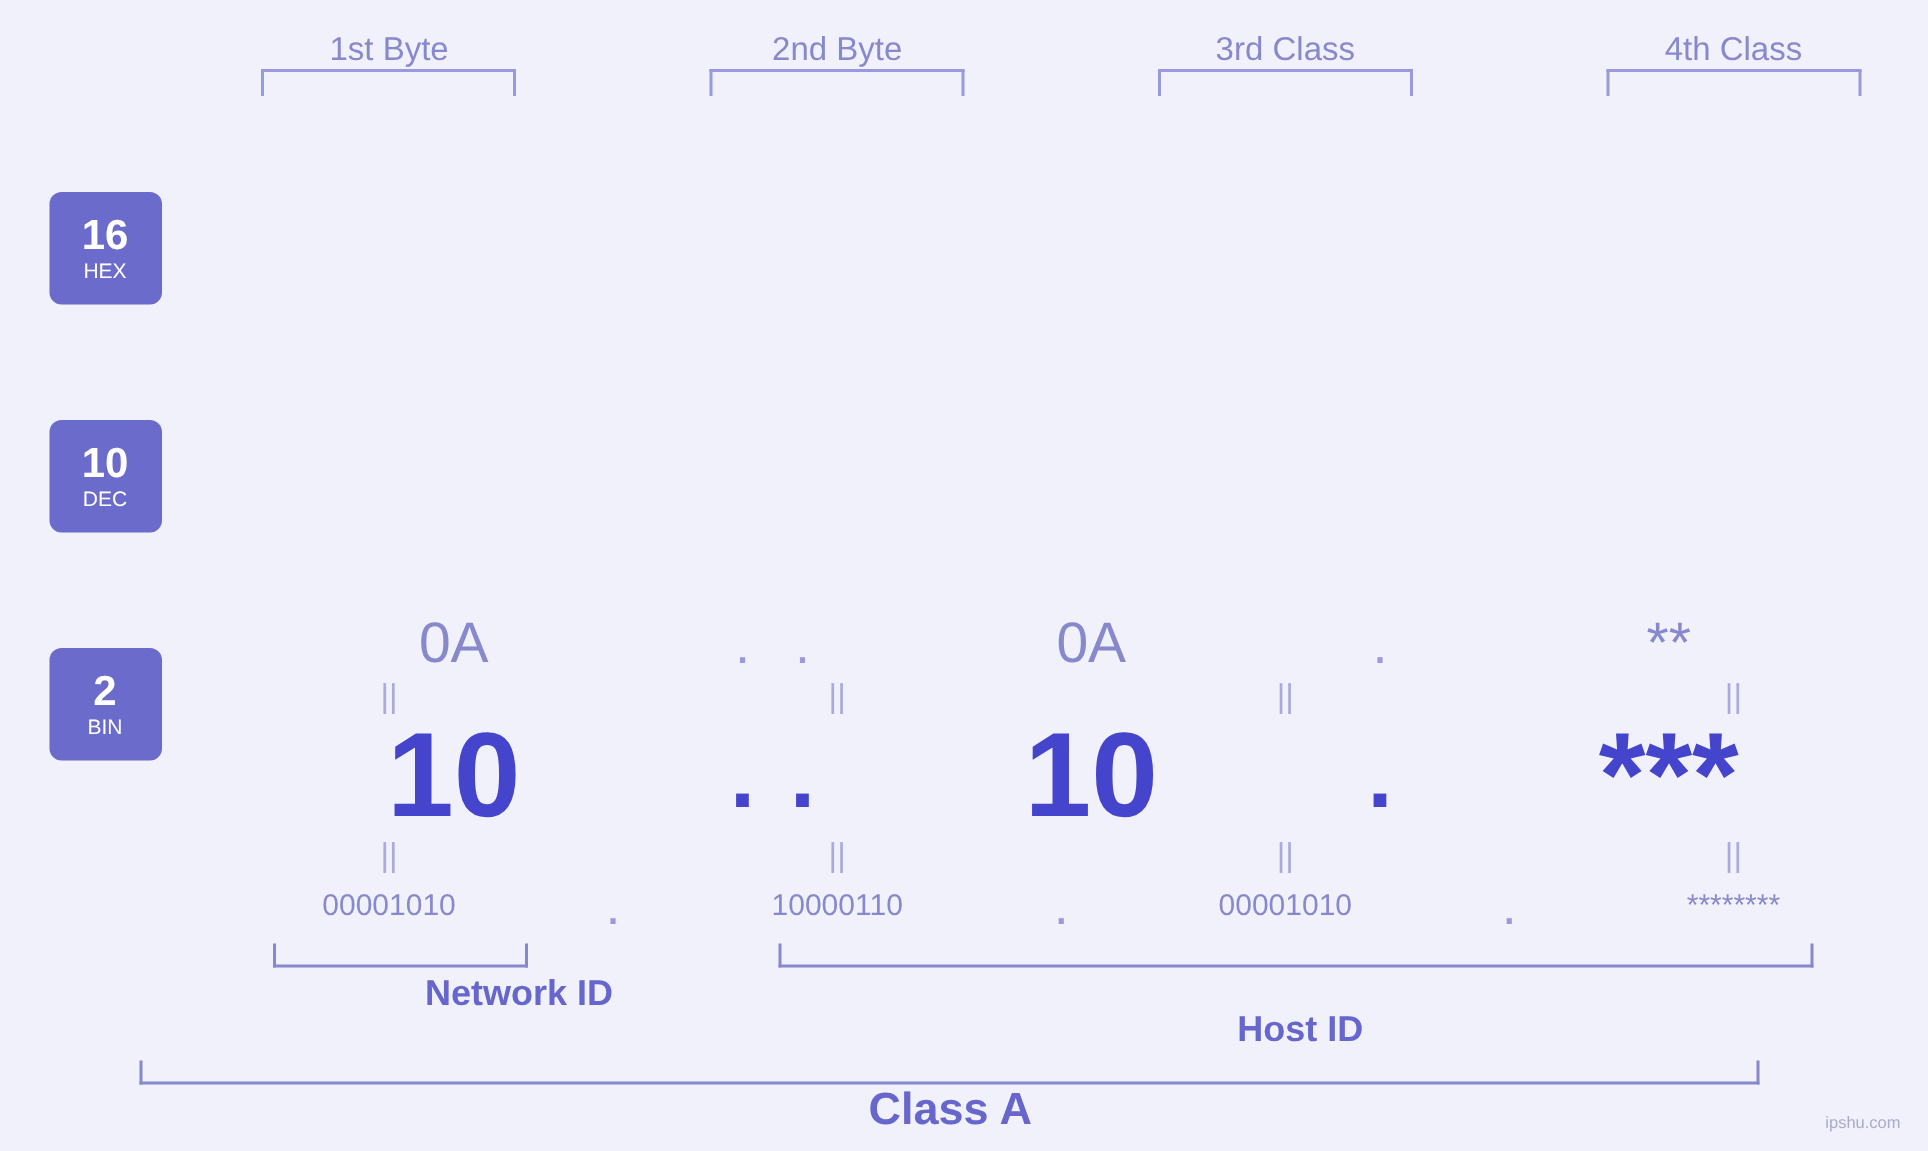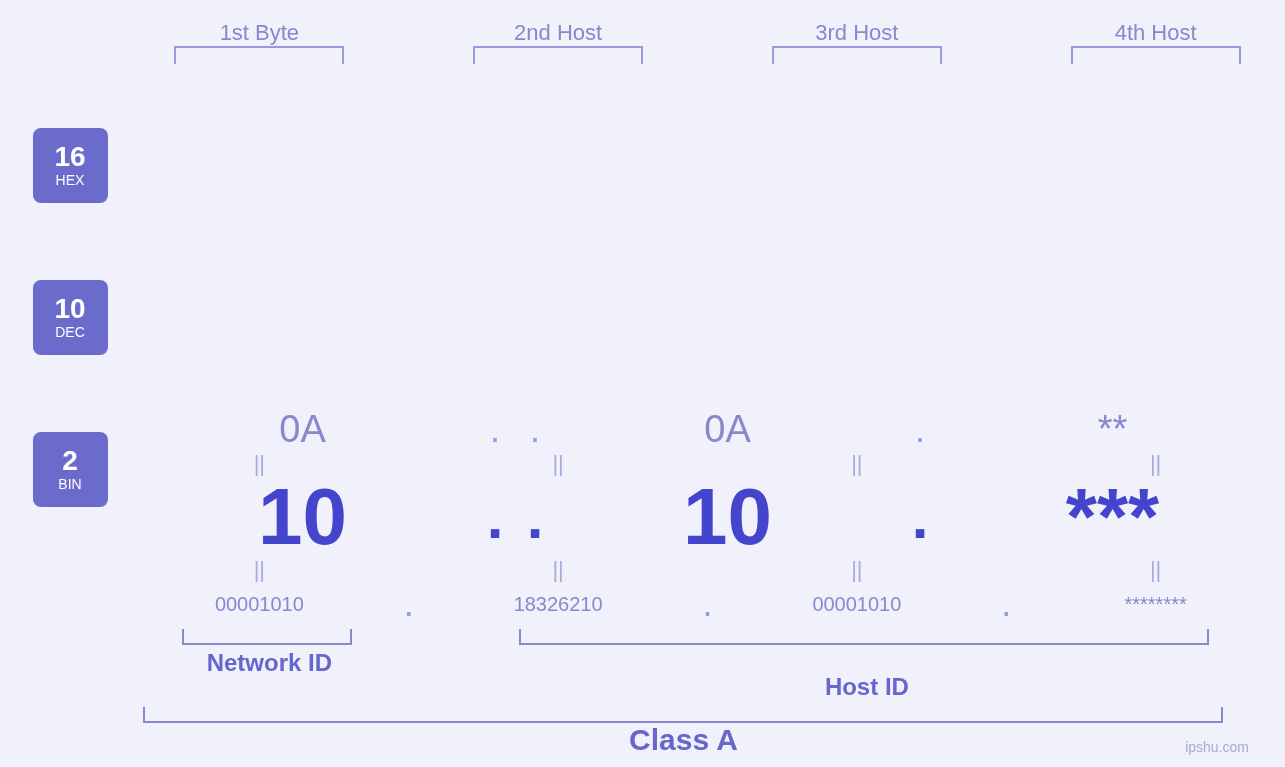--- a/index.html
+++ b/index.html
@@ -157,38 +157,38 @@
     .section-label {
       font-size: 24px;
       color: #6666cc;
       font-weight: 600;
     }
 
     
     .watermark {
       position: absolute;
       bottom: 12px;
-      right: 36px;
+      right: 18px;
       color: #aaaacc;
-      font-size: 14px;
+      font-size: 11px;
     }
   </style>
 </head>
 <body>
 
 <div class="container">
 
   <div style="display:flex; width:1155px; margin-left:130px; margin-bottom:0;">
     <div class="byte-col">1st Byte</div>
     <div style="width:40px; flex-shrink:0;"></div>
-    <div class="byte-col">2nd Host</div>
-    <div style="width:40px; flex-shrink:0;"></div>
-    <div class="byte-col">3rd Host</div>
-    <div style="width:40px; flex-shrink:0;"></div>
-    <div class="byte-col">4th Host</div>
+    <div class="byte-col">2nd Byte</div>
+    <div style="width:40px; flex-shrink:0;"></div>
+    <div class="byte-col">3rd Class</div>
+    <div style="width:40px; flex-shrink:0;"></div>
+    <div class="byte-col">4th Class</div>
   </div>
 
   <div style="display:flex; width:1155px; margin-left:130px; margin-bottom:5px; align-items:flex-end;">
     <div style="flex:1; display:flex; justify-content:center;">
       <div class="bracket"></div>
     </div>
     <div style="width:40px; flex-shrink:0;"></div>
     <div style="flex:1; display:flex; justify-content:center;">
       <div class="bracket"></div>
     </div>
@@ -255,21 +255,21 @@
         <div class="eq-cell">||</div>
         <div class="eq-sep"></div>
         <div class="eq-cell">||</div>
         <div class="eq-sep"></div>
         <div class="eq-cell">||</div>
       </div>
 
       <div class="data-row">
         <div class="cell"><span class="bin-val">00001010</span></div>
         <div class="sep">.</div>
-        <div class="cell"><span class="bin-val">18326210</span></div>
+        <div class="cell"><span class="bin-val">10000110</span></div>
         <div class="sep">.</div>
         <div class="cell"><span class="bin-val">00001010</span></div>
         <div class="sep">.</div>
         <div class="cell"><span class="bin-val">********</span></div>
       </div>
 
     </div>
   </div>
 
   <div style="width:1285px; padding-left:130px; margin-top:4px;">
@@ -280,31 +280,31 @@
         <div style="width:170px; height:16px; border-bottom:2px solid #8888cc; border-left:2px solid #8888cc; border-right:2px solid #8888cc;"></div>
       </div>
       <div style="width:40px; flex-shrink:0;"></div>
 
       <div style="flex:3; display:flex; justify-content:center; padding: 0 10px;">
         <div style="width:690px; height:16px; border-bottom:2px solid #8888cc; border-left:2px solid #8888cc; border-right:2px solid #8888cc;"></div>
       </div>
     </div>
 
     <div style="display:flex; width:1155px; margin-top:4px;">
-      <div style="flex:1; text-align:center;">
+      <div style="flex:1; text-align:right;">
         <span class="section-label">Network ID</span>
       </div>
       <div style="width:40px; flex-shrink:0;"></div>
       <div style="flex:3; text-align:center;margin-top:24px;">
         <span class="section-label">Host ID</span>
       </div>
     </div>
   </div>
 
-  <div style="width:1285px; padding-left:106px; margin-top:6px;">
+  <div style="width:1285px; padding-left:56px; margin-top:6px;">
     <div style="width:1080px; height:16px; border-bottom:2px solid #8888cc; border-left:2px solid #8888cc; border-right:2px solid #8888cc; margin:0 37px;"></div>
     <div style="text-align:center; width:1155px;">
       <span class="section-label" style="font-size:30px;">Class A</span>
     </div>
   </div>
 
   <div class="watermark">ipshu.com</div>
 
 </div>
 

